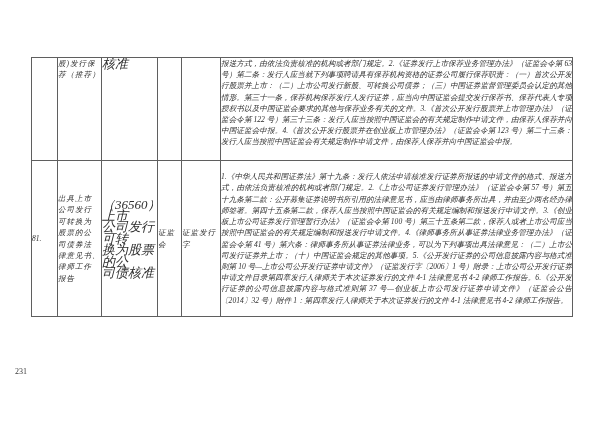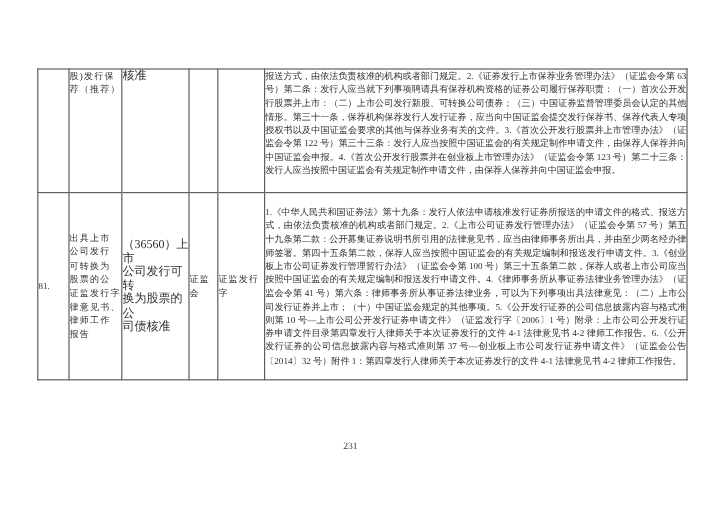--- a/index.html
+++ b/index.html
@@ -22,39 +22,40 @@
     top: 57px;
     width: 541px;
     border-collapse: collapse;
     table-layout: fixed;
   }
   table.doc-table td {
     border: 1px solid #5f5f5f;
     overflow: hidden;
     vertical-align: middle;
     padding: 0;
+    font-style: italic;
   }
   tr.row-continuation td { vertical-align: top; }
   tr.row-continuation { height: 103px; }
   tr.row-main { height: 156px; }
 
   td.c-no {
     text-align: left;
     font-size: 7.5px;
   }
   td.c-item {
     padding: 3px 3px;
     font-size: 7.5px;
     line-height: 11.4px;
     letter-spacing: 1px;
     white-space: pre-line;
   }
   td.c-code {
     padding: 3px 3px;
-    font-size: 10px;
+    font-size: 13px;
     line-height: 11.4px;
     white-space: pre-line;
   }
   td.c-auth, td.c-impl {
     padding: 2px 3px;
     font-size: 7.5px;
     line-height: 11.4px;
     letter-spacing: 1px;
   }
   td.c-basis {
@@ -63,23 +64,23 @@
     font-size: 7.6px;
     line-height: 11.2px;
     text-align: justify;
     margin-top: 28px;
   }
   .page-number {
     position: absolute;
     left: 0;
     right: 16px;
     top: 367px;
-    text-align: center;
     font-size: 8px;
     color: #3a3a3a;
+    padding-left: 15px;
   }
 </style>
 </head>
 <body>
 
 <div class="page">
   <table class="doc-table">
     <colgroup>
       <col style="width:26px">
       <col style="width:44px">
@@ -97,21 +98,21 @@
         <td class="c-auth"></td>
         <td class="c-impl"></td>
         <td class="c-basis">报送方式，由依法负责核准的机构或者部门规定。2.《证券发行上市保荐业务管理办法》（证监会令第 63 号）第二条：发行人应当就下列事项聘请具有保荐机构资格的证券公司履行保荐职责：（一）首次公开发行股票并上市：（二）上市公司发行新股、可转换公司债券；（三）中国证券监督管理委员会认定的其他情形。第三十一条，保荐机构保荐发行人发行证券，应当向中国证监会提交发行保荐书、保荐代表人专项授权书以及中国证监会要求的其他与保荐业务有关的文件。3.《首次公开发行股票并上市管理办法》（证监会令第 122 号）第三十三条：发行人应当按照中国证监会的有关规定制作申请文件，由保荐人保荐并向中国证监会申报。4.《首次公开发行股票并在创业板上市管理办法》（证监会令第 123 号）第二十三条：发行人应当按照中国证监会有关规定制作申请文件，由保荐人保荐并向中国证监会申报。</td>
       </tr>
       <tr class="row-main">
         <td class="c-no">81.</td>
         <td class="c-item">出具上市
 公司发行
 可转换为
 股票的公
-证监发行字
+司债券法
 律意见书、
 律师工作
 报告</td>
         <td class="c-code">（36560）上市
 公司发行可转
 换为股票的公
 司债核准</td>
         <td class="c-auth">证监会</td>
         <td class="c-impl">证监发行字</td>
         <td class="c-basis">1.《中华人民共和国证券法》第十九条：发行人依法申请核准发行证券所报送的申请文件的格式、报送方式，由依法负责核准的机构或者部门规定。2.《上市公司证券发行管理办法》（证监会令第 57 号）第五十九条第二款：公开募集证券说明书所引用的法律意见书，应当由律师事务所出具，并由至少两名经办律师签署。第四十五条第二款，保荐人应当按照中国证监会的有关规定编制和报送发行申请文件。3.《创业板上市公司证券发行管理暂行办法》（证监会令第 100 号）第三十五条第二款，保荐人或者上市公司应当按照中国证监会的有关规定编制和报送发行申请文件。4.《律师事务所从事证券法律业务管理办法》（证监会令第 41 号）第六条：律师事务所从事证券法律业务，可以为下列事项出具法律意见：（二）上市公司发行证券并上市；（十）中国证监会规定的其他事项。5.《公开发行证券的公司信息披露内容与格式准则第 10 号—上市公司公开发行证券申请文件》（证监发行字〔2006〕1 号）附录：上市公司公开发行证券申请文件目录第四章发行人律师关于本次证券发行的文件 4-1 法律意见书 4-2 律师工作报告。6.《公开发行证券的公司信息披露内容与格式准则第 37 号—创业板上市公司发行证券申请文件》（证监会公告〔2014〕32 号）附件 1：第四章发行人律师关于本次证券发行的文件 4-1 法律意见书 4-2 律师工作报告。</td>

